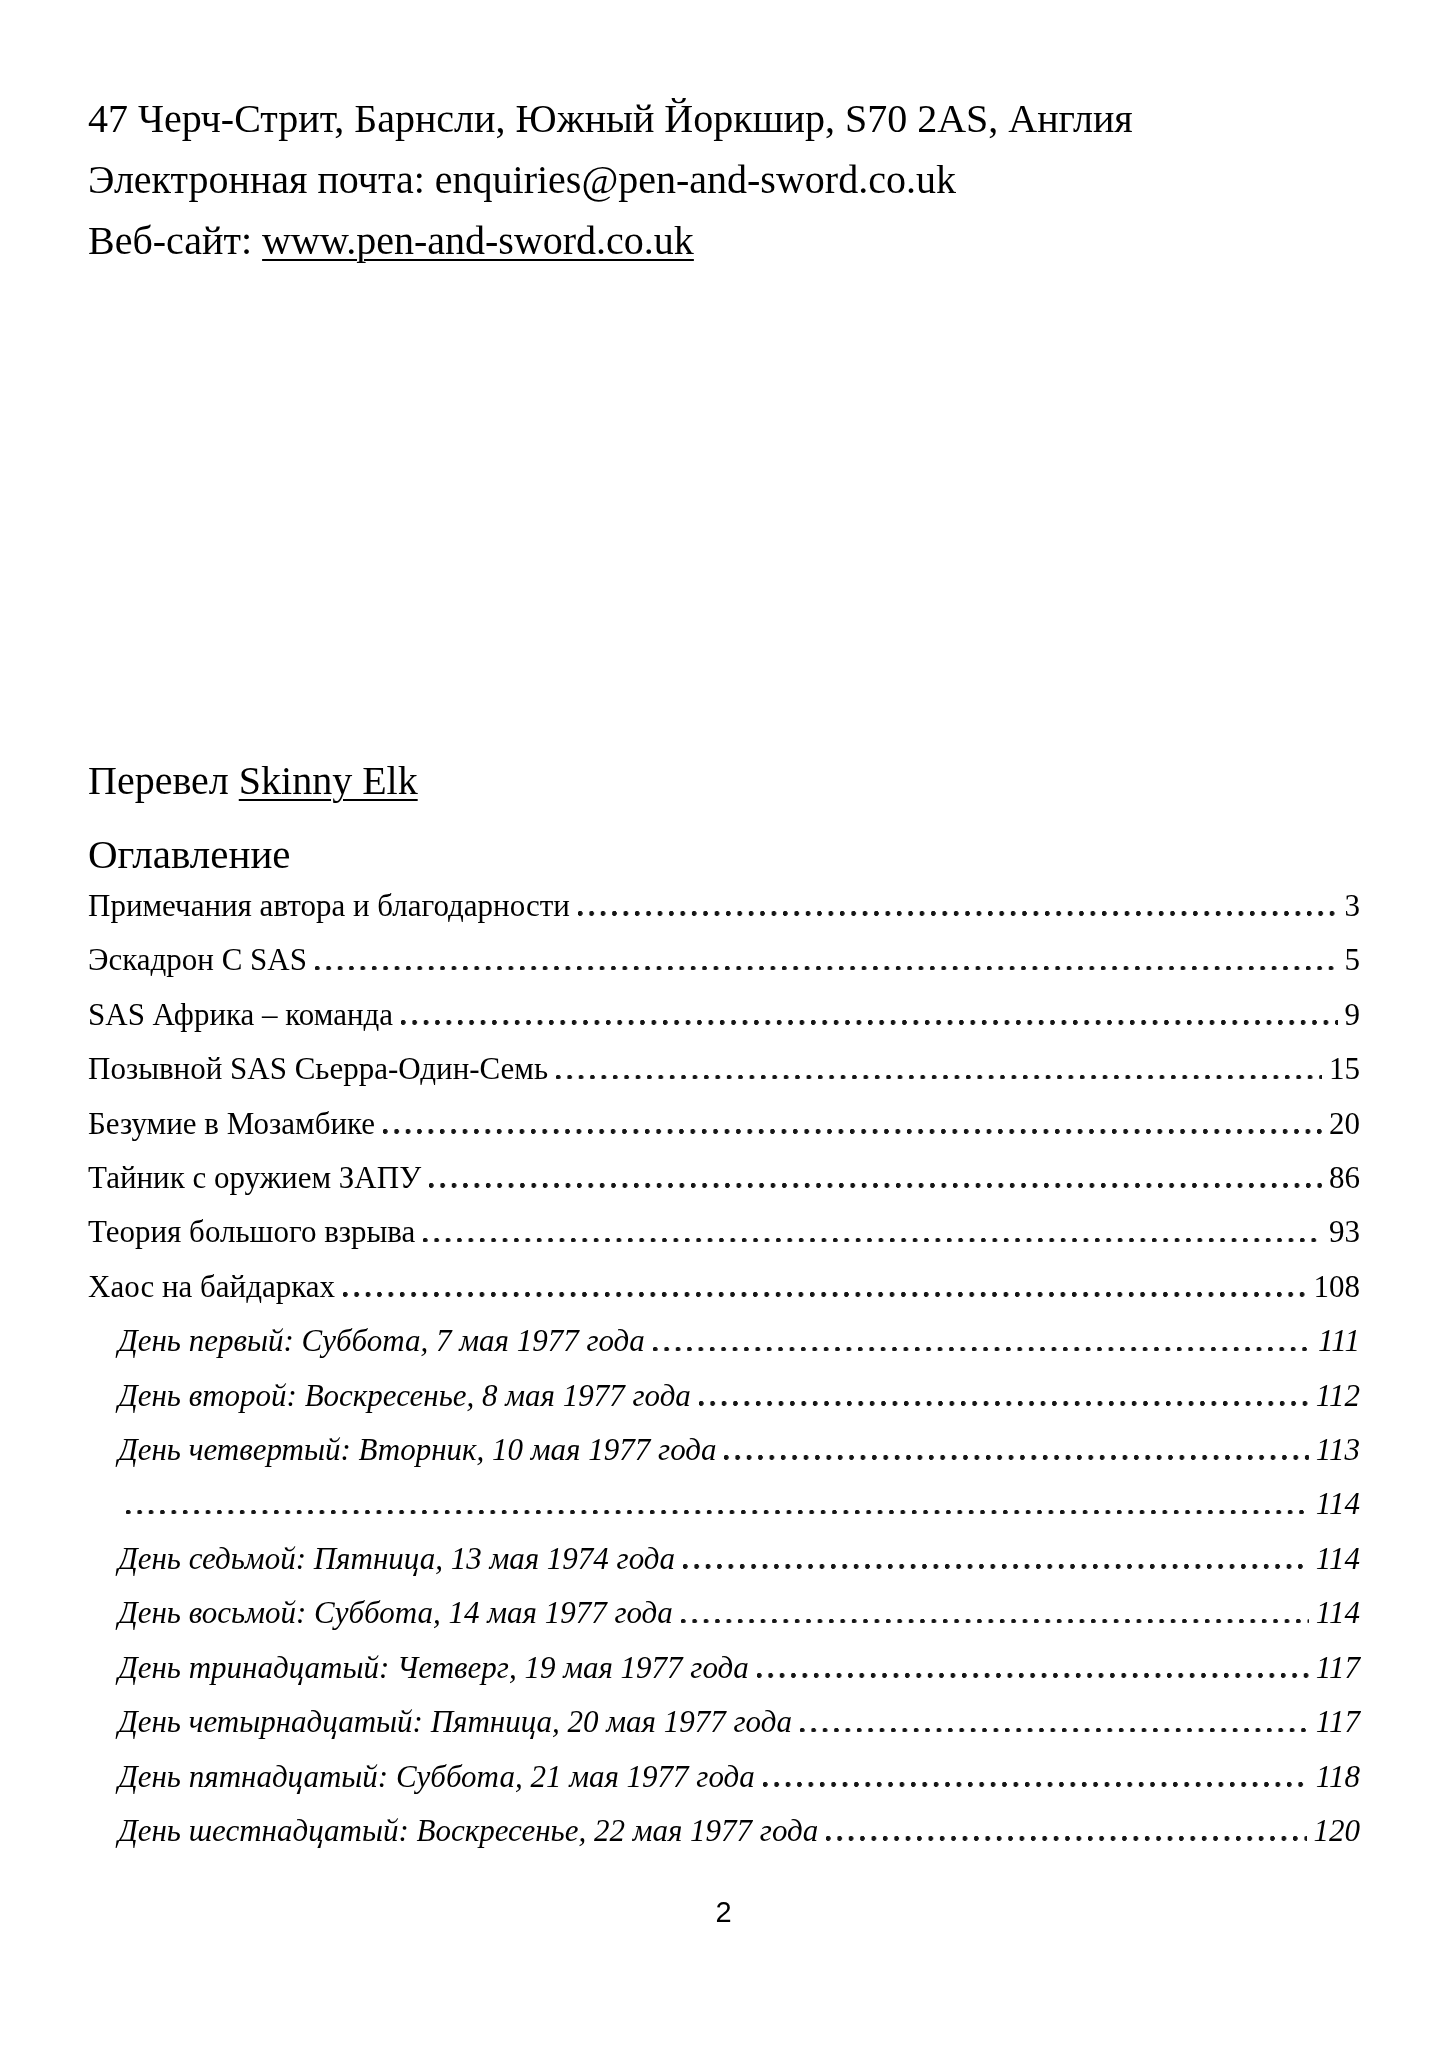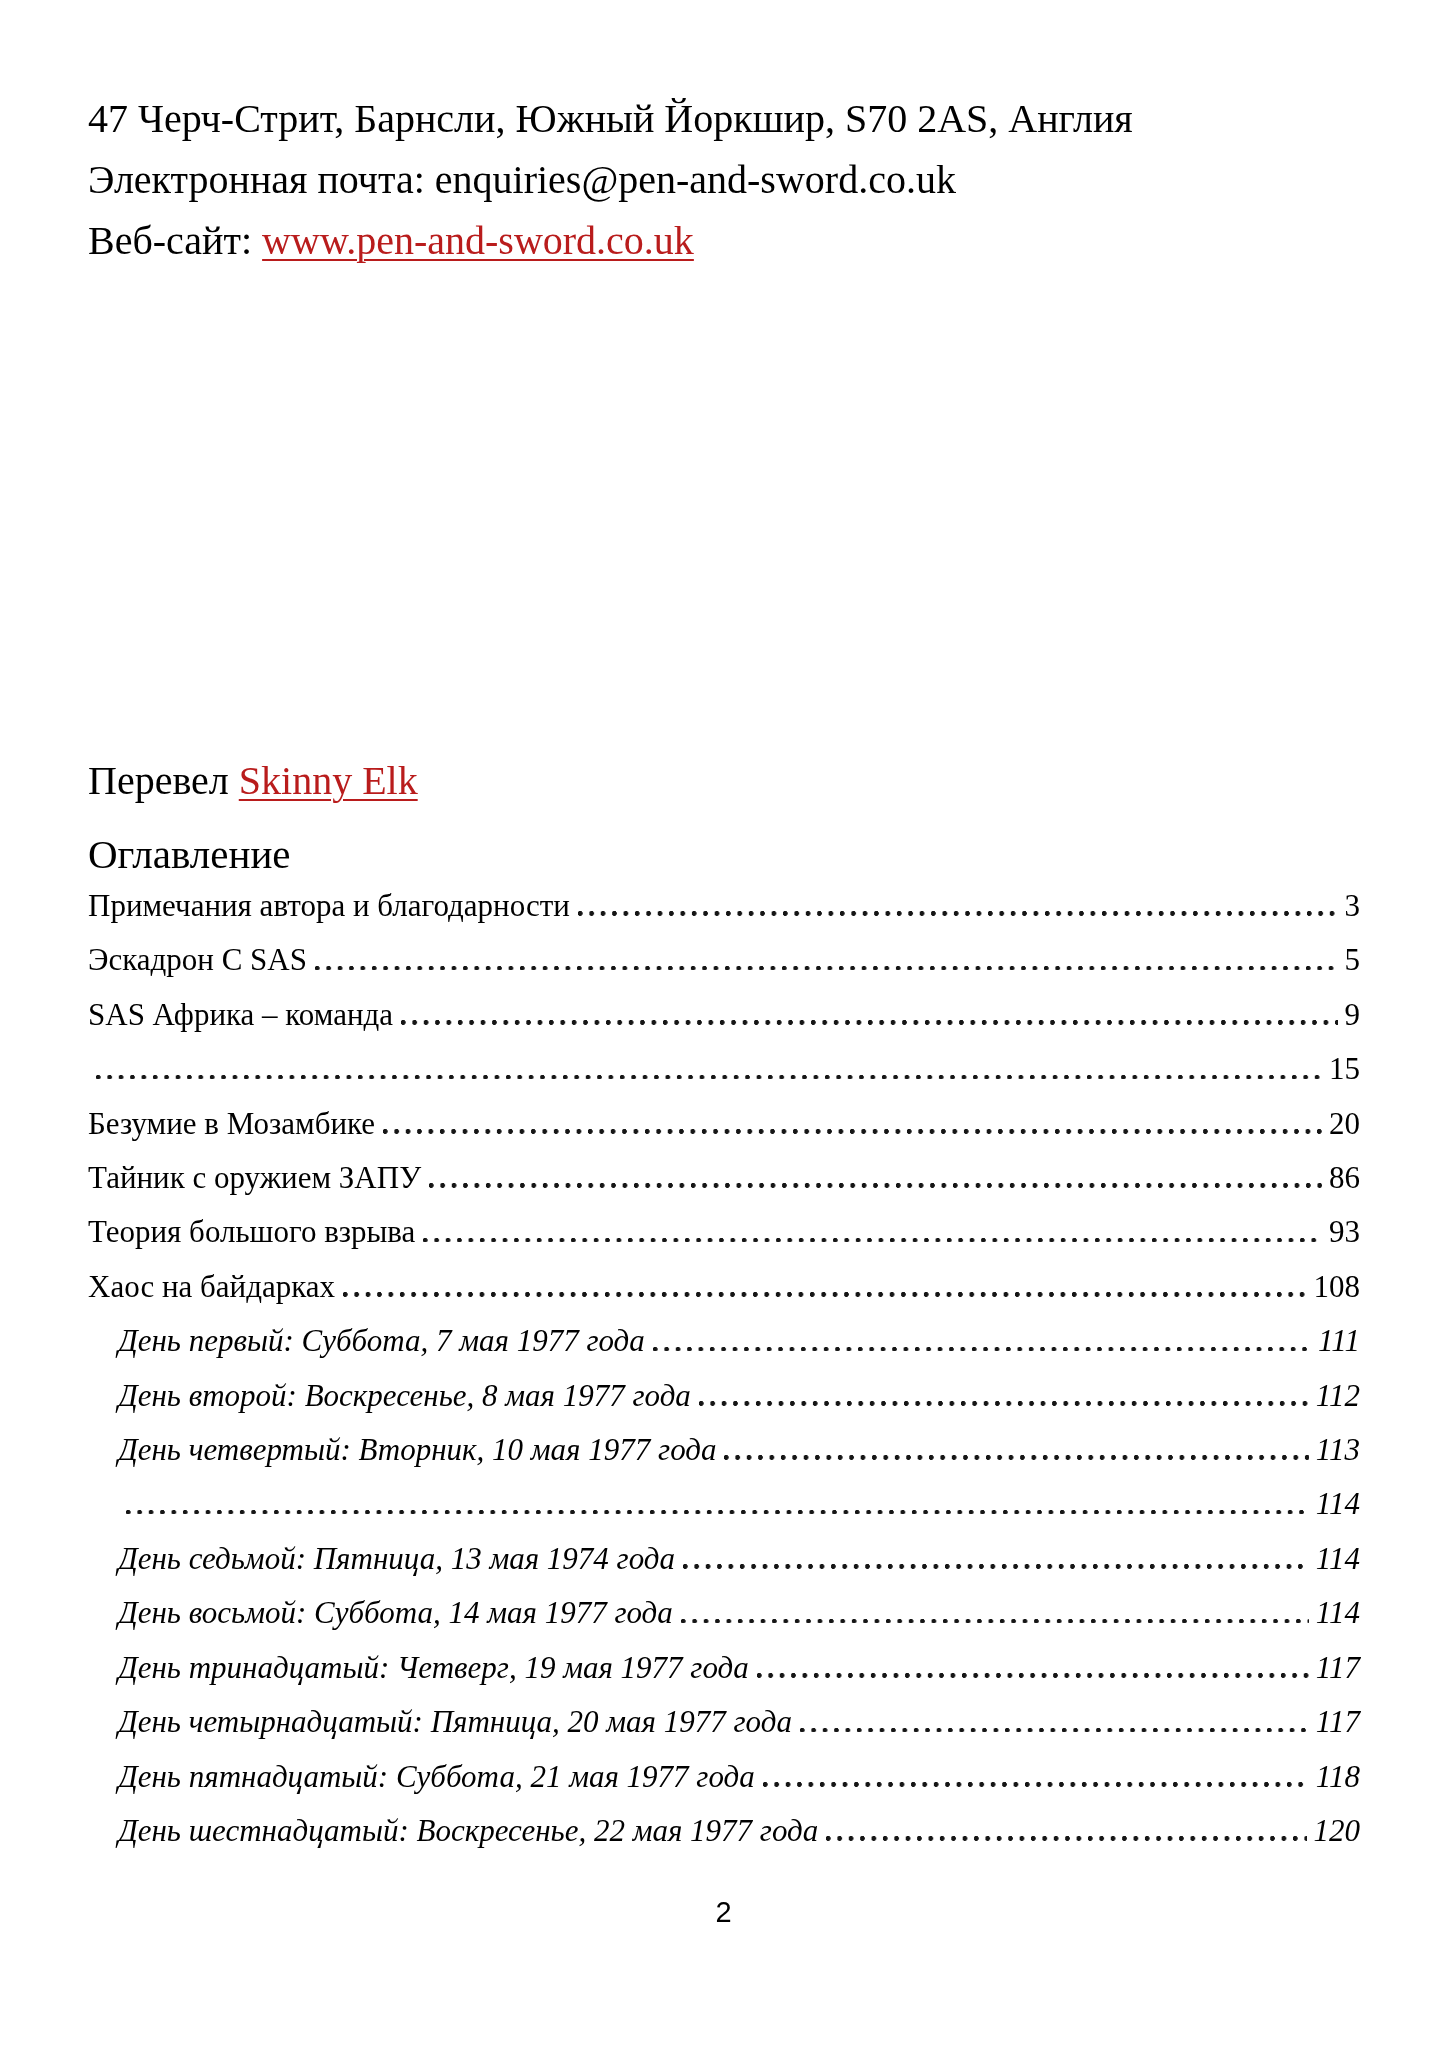--- a/index.html
+++ b/index.html
@@ -19,21 +19,21 @@
     position: absolute;
     left: 88px;
     top: 88px;
     right: 87px;
     font-size: 40px;
     line-height: 61px;
   }
   .address-block p { margin: 0; white-space: nowrap; }
   
   .link {
-    color: #b91c1c;
+    color: #000000;
     text-decoration: underline;
     text-decoration-thickness: 2px;
     text-underline-offset: 5px;
     cursor: pointer;
   }
   
   .translator {
     position: absolute;
     left: 88px;
     top: 750px;
@@ -114,20 +114,21 @@
       <span class="toc-label">Эскадрон C SAS</span>
         <span class="leader"></span>
         <span class="toc-page">5</span>
     </div>
     <div class="toc-row">
       <span class="toc-label">SAS Африка – команда</span>
         <span class="leader"></span>
         <span class="toc-page">9</span>
     </div>
     <div class="toc-row">
+      <span class="toc-label">Позывной SAS Сьерра-Один-Семь</span>
         <span class="leader"></span>
         <span class="toc-page">15</span>
     </div>
     <div class="toc-row">
       <span class="toc-label">Безумие в Мозамбике</span>
         <span class="leader"></span>
         <span class="toc-page">20</span>
     </div>
     <div class="toc-row">
       <span class="toc-label">Тайник с оружием ЗАПУ</span>

